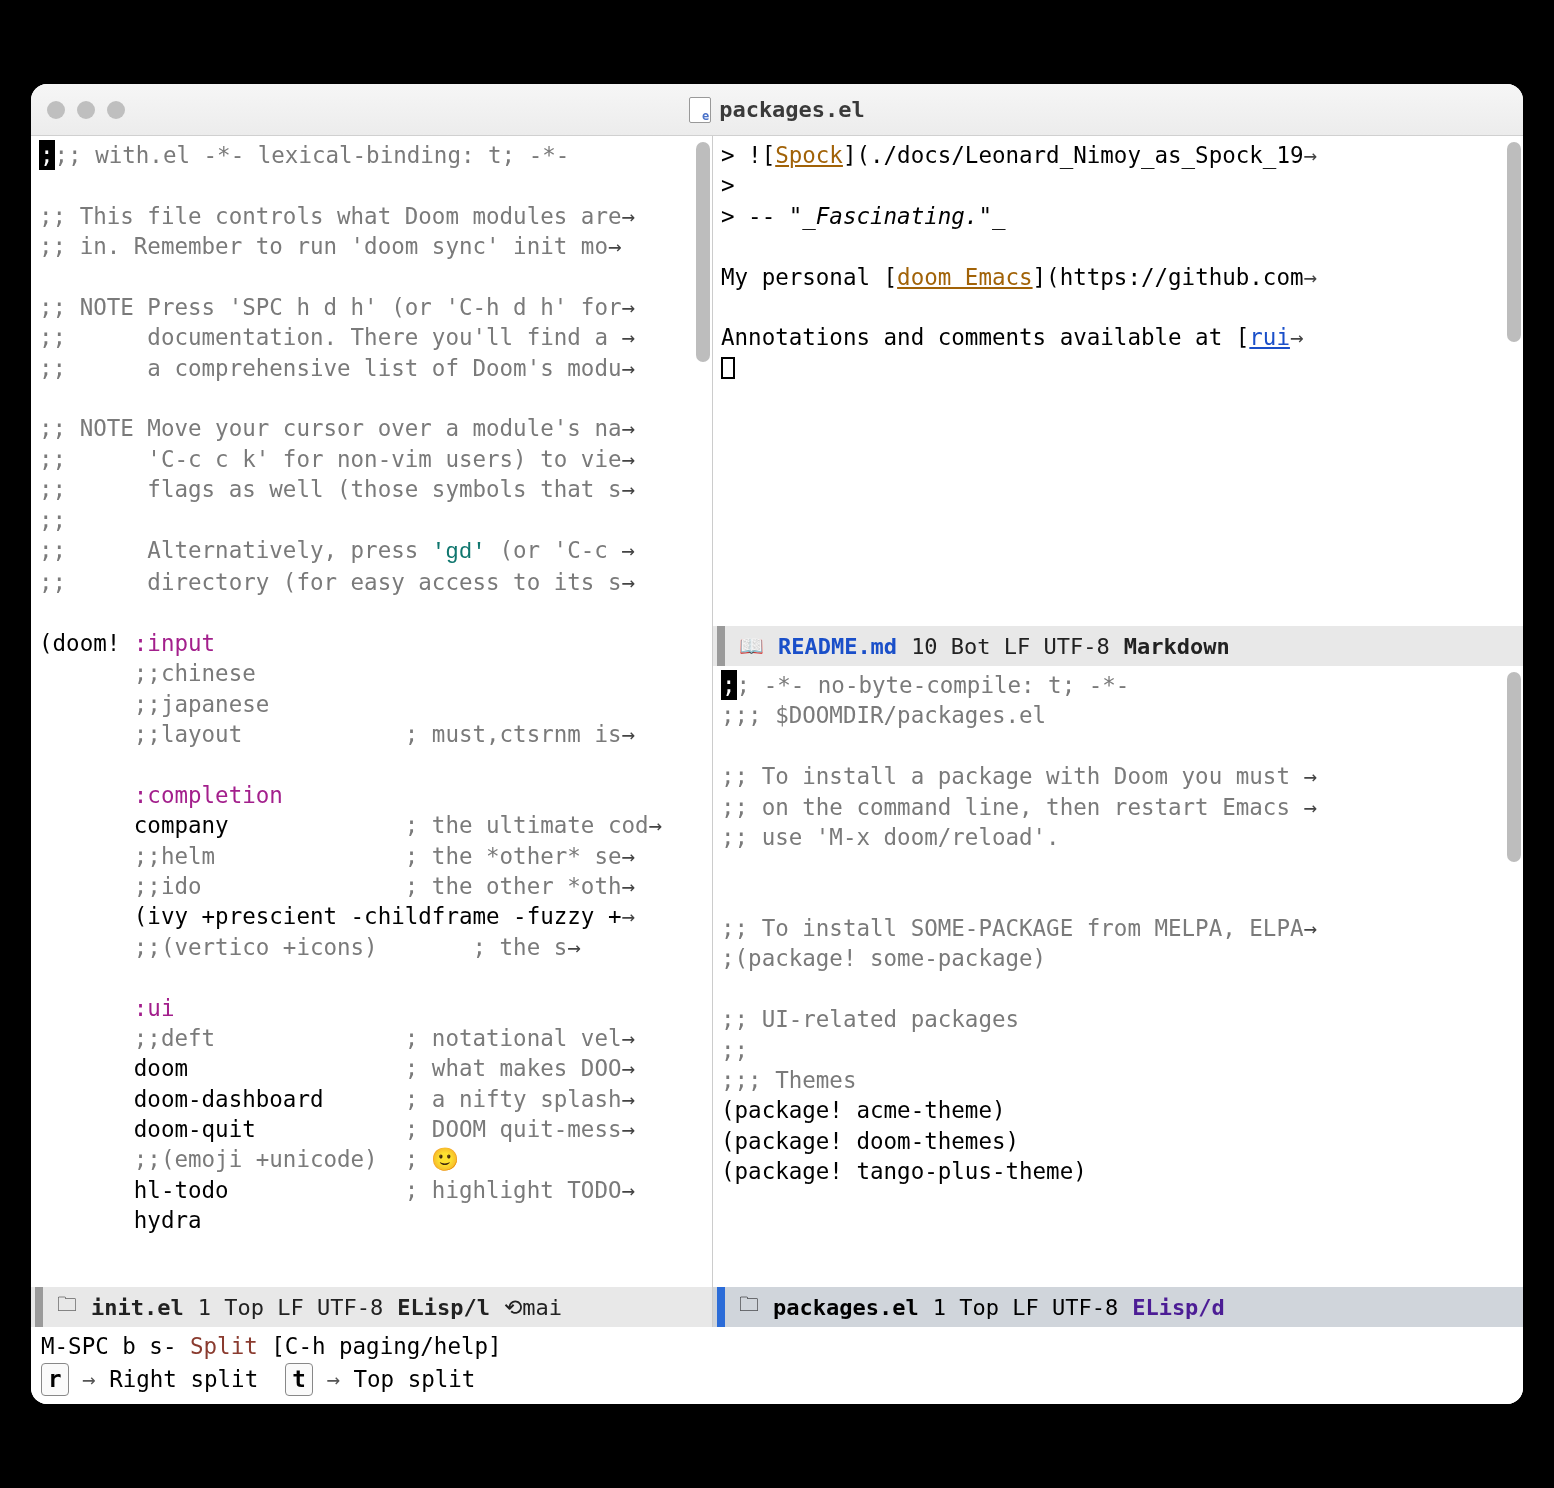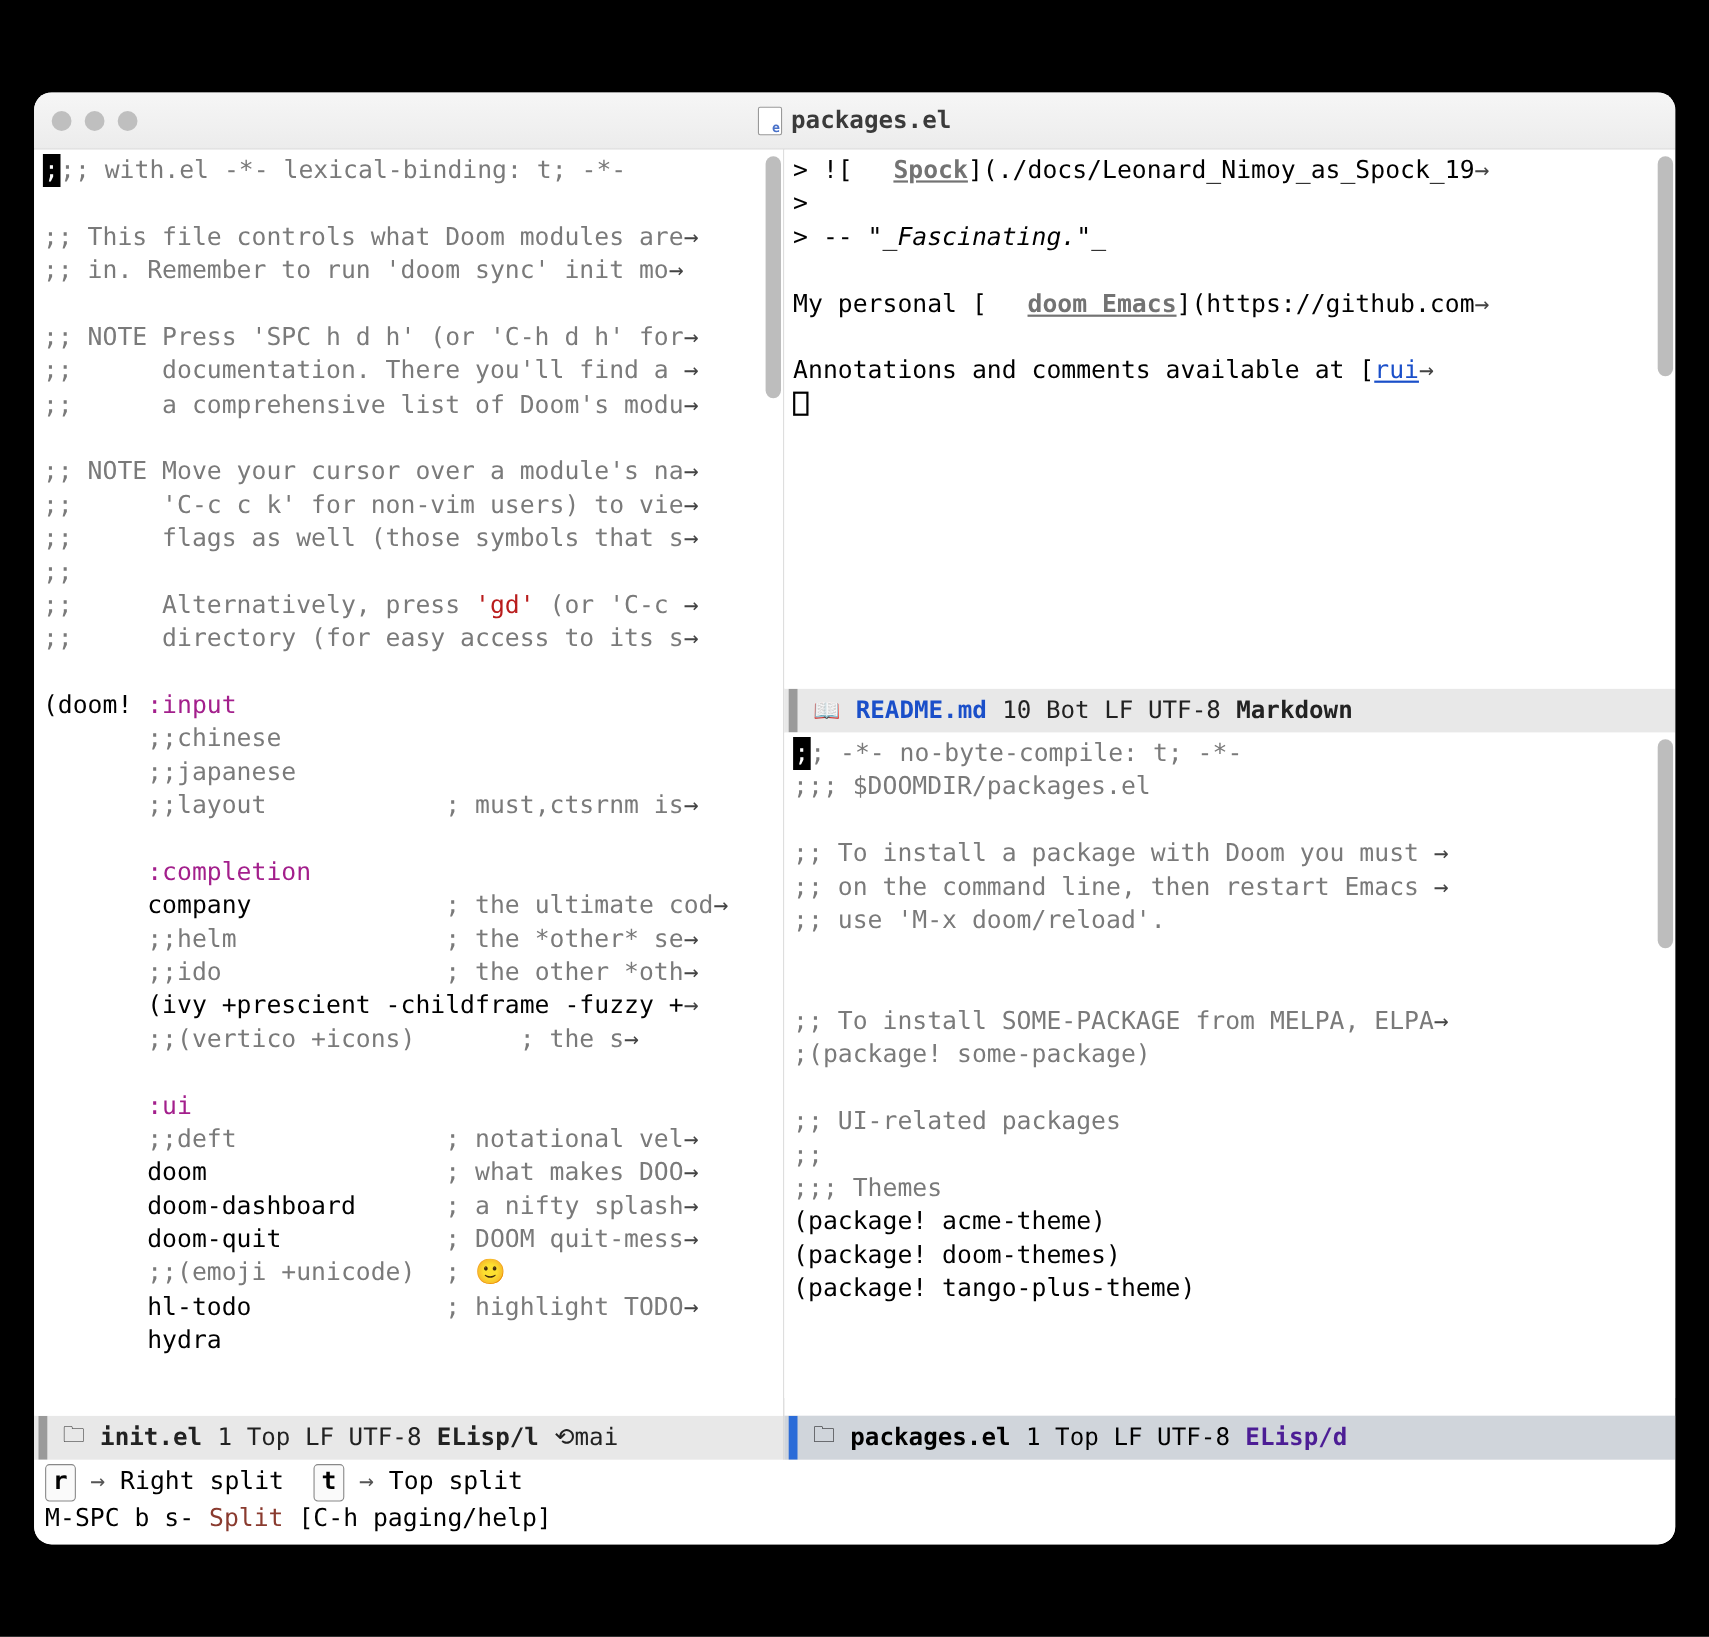--- a/index.html
+++ b/index.html
@@ -94,22 +94,22 @@
     line-height: 1.4;
     font-family: Menlo, Consolas, "DejaVu Sans Mono", monospace;
   }
   .kbd { display:inline-block; border:1px solid #888; border-radius:4px; padding: 0 6px; background:#fafafa; font-weight:600; }
   .arrow { color:#555; }
   .brown { color:#8a3b2f; }
 
   
   .c-comment { color:#7a7a7a; }
   .c-kw { color:#a31f8c; }
-  .c-str { color:#b91c1c; }
-  .c-link { color:#737373; text-decoration: underline; font-weight:700;margin-left:37px; }
+  .c-str { color:#0f766e;font-family:Liberation Mono, monospace; }
+  .c-link { color:#a16207; text-decoration: underline; font-weight:400; }
   .c-url { color:#000000; }
   .c-linkplain { color:#1a4fc9; text-decoration: underline; }
   .c-ital { font-style: italic; }
   .trunc { color:#444; }
   .cursor-block { display:inline-block; background:#000; color:#fff; padding: 0 1px; }
   .box { display:inline-block; width: 14px; height: 22px; border: 2px solid #000; vertical-align: -3px; }
 </style>
 </head>
 <body>
 
@@ -231,26 +231,26 @@
             <span>1 Top LF UTF-8</span>
             <span class="ml-mode blue">ELisp/d</span>
           </div>
         </div>
 
       </div>
     </div>
 
     <div class="minibuf">
       <div>
+        <span>M-SPC b s- </span><span class="brown">Split</span><span> [C-h paging/help]</span>
+      </div>
+      <div>
         <span class="kbd">r</span>
         <span class="arrow"> → </span>
         <span>Right split</span>
         &nbsp;<span class="kbd">t</span>
         <span class="arrow"> → </span>
         <span>Top split</span>
       </div>
-      <div>
-        <span>M-SPC b s- </span><span class="brown">Split</span><span> [C-h paging/help]</span>
-      </div>
     </div>
   </div>
 
 </div>
 
 </body></html>

